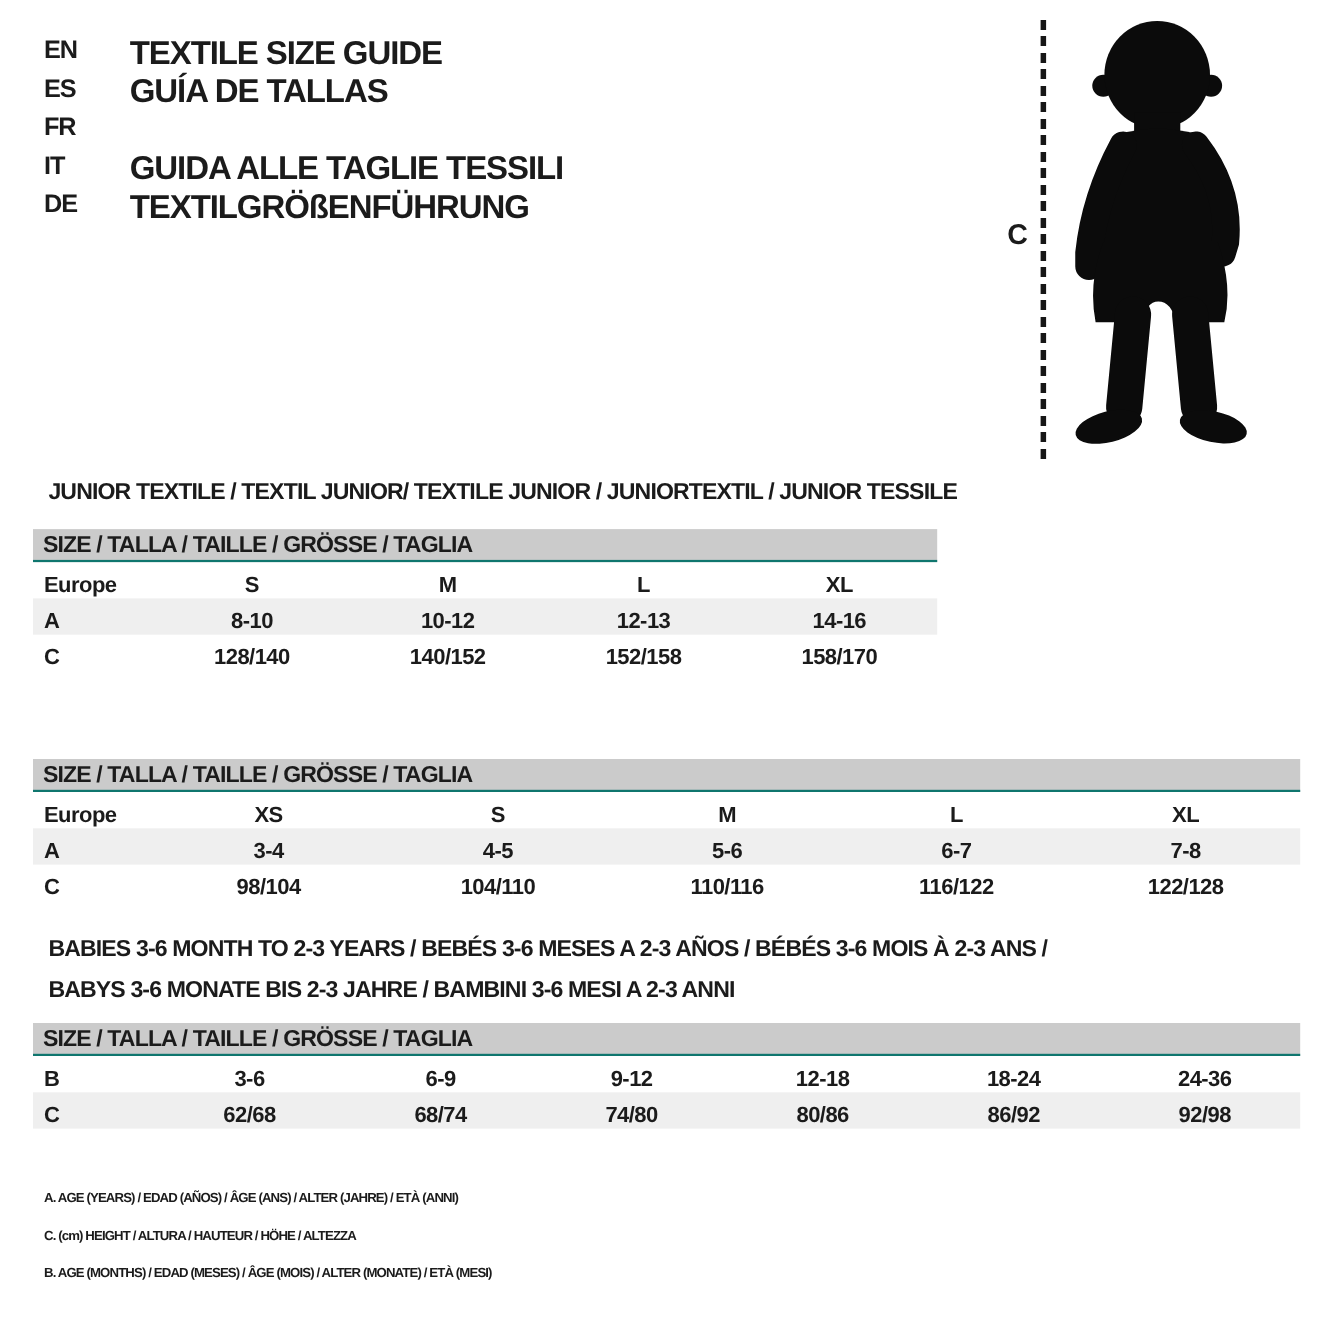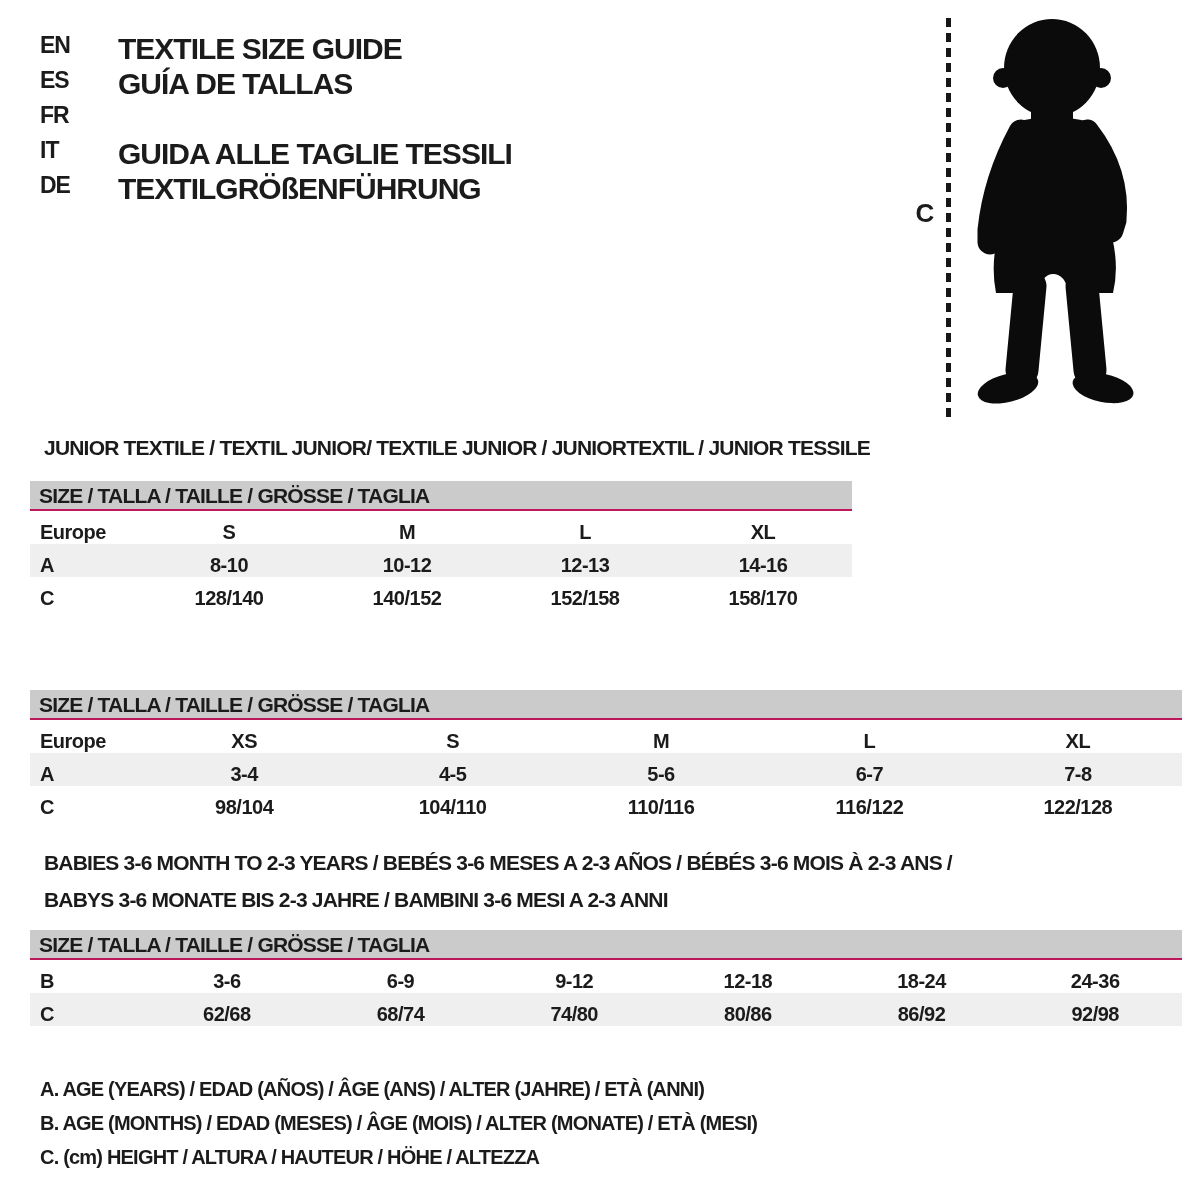--- a/index.html
+++ b/index.html
@@ -34,39 +34,39 @@
 
   
   .section-title{
     position:absolute;left:40px;margin:4px;
     font-size:21px;font-weight:bold;letter-spacing:-0.8px;white-space:nowrap;
   }
   .section-title .subA{font-size:14px;vertical-align:-4px;font-weight:bold;}
   .size-table{position:absolute;left:30px;}
   .size-bar{
     background:var(--bar-gray);height:30px;line-height:30px;
-    border-bottom:2px solid #be185d;box-sizing:border-box;
+    border-bottom:2px solid #0f766e;box-sizing:border-box;
     padding-left:9px;font-size:21px;font-weight:bold;letter-spacing:-0.8px;
   }
   .t-row{display:flex;height:33px;align-items:flex-end;}
   .t-row.alt{background:var(--row-alt);}
   .t-label{
     width:110px;box-sizing:border-box;padding-left:10px;
     font-size:20px;font-weight:bold;letter-spacing:-0.5px;
   }
   .t-cell{
     flex:1;text-align:center;
     font-size:20px;font-weight:bold;letter-spacing:-0.5px;
   }
 
   
   .notes{position:absolute;left:40px;top:1072px;}
   .note-line{
     height:34px;line-height:34px;
-    font-size:20px;font-weight:bold;letter-spacing:-0.8px;white-space:nowrap;
+    font-size:12px;font-weight:bold;letter-spacing:-0.8px;white-space:nowrap;
   }
 </style>
 </head>
 <body>
 
 <div class="page">
 
   <section class="langs">
     <div class="lang-row">
       <span class="lang-code">EN</span>
@@ -181,17 +181,17 @@
       <span class="t-cell">68/74</span>
       <span class="t-cell">74/80</span>
       <span class="t-cell">80/86</span>
       <span class="t-cell">86/92</span>
       <span class="t-cell">92/98</span>
     </div>
   </div>
 
   <section class="notes">
     <div class="note-line">A. AGE (YEARS) / EDAD (AÑOS) / ÂGE (ANS) / ALTER (JAHRE) / ETÀ (ANNI)</div>
+    <div class="note-line">C. (cm) HEIGHT / ALTURA / HAUTEUR / HÖHE / ALTEZZA</div>
     <div class="note-line">B. AGE (MONTHS) / EDAD (MESES) / ÂGE (MOIS) / ALTER (MONATE) / ETÀ (MESI)</div>
-    <div class="note-line">C. (cm) HEIGHT / ALTURA / HAUTEUR / HÖHE / ALTEZZA</div>
   </section>
 
 </div>
 
 </body></html>

